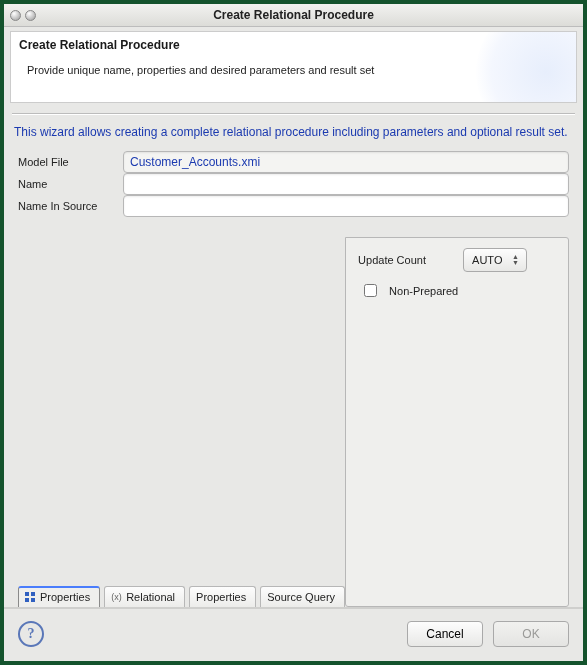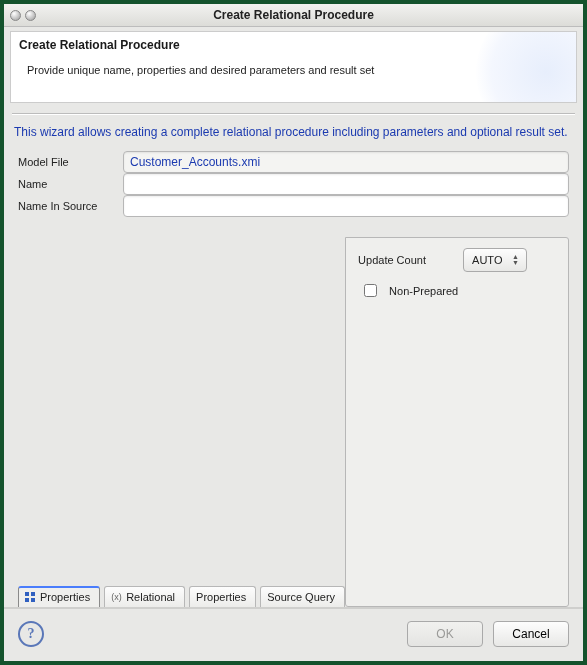--- a/index.html
+++ b/index.html
@@ -121,18 +121,18 @@
       <div class="check-row">
         <input type="checkbox" style="">
         <span>Non-Prepared</span>
       </div>
     </div>
   </div>
 
   <div class="footer">
     <div class="help-icon">?</div>
     <div class="footer-btns">
+      <button class="btn">Cancel</button>
       <button class="btn disabled">OK</button>
-      <button class="btn">Cancel</button>
     </div>
   </div>
 
 </div>
 
 </body></html>

